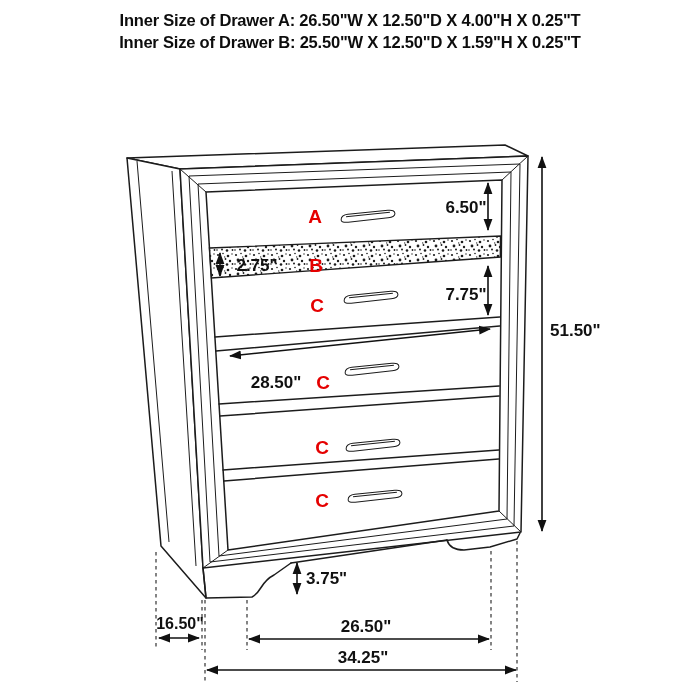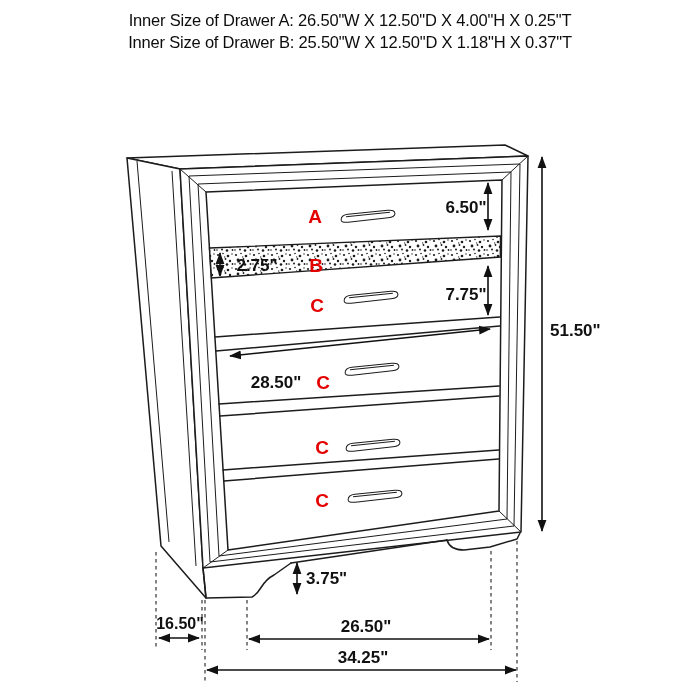--- a/index.html
+++ b/index.html
@@ -2,41 +2,41 @@
 <html><head>
 <meta charset="utf-8">
 <style>
   html,body{margin:0;padding:0;background:#fff;}
   .page{
     position:relative;width:700px;height:700px;background:#ffffff;overflow:hidden;
     font-family:"Liberation Sans", sans-serif;
   }
   .title-block{
     position:absolute;top:9px;left:0;width:700px;
-    text-align:center;font-weight:normal;font-size:16.5px;line-height:22px;
+    text-align:center;font-weight:bold;font-size:16.5px;line-height:22px;
     color:#0d0d0d;letter-spacing:-0.2px;
   }
   svg{position:absolute;top:0;left:0;}
   .ln{fill:none;stroke:#1c1c1c;stroke-width:1.5;stroke-linejoin:round;stroke-linecap:round;}
   .lnthin{fill:none;stroke:#1c1c1c;stroke-width:1;stroke-linejoin:round;}
   .face{fill:#ffffff;stroke:#1c1c1c;stroke-width:1.5;stroke-linejoin:round;}
   .dimline{fill:none;stroke:#111;stroke-width:1.6;}
   .dash{fill:none;stroke:#333;stroke-width:1.2;stroke-dasharray:3.5,3.5;}
   .dim{font:bold 16px "Liberation Sans", sans-serif;fill:#111;}
   .dimbig{font:bold 17px "Liberation Sans", sans-serif;fill:#111;}
   .drawer-label{font:bold 19px "Liberation Sans", sans-serif;}
 </style>
 </head>
 <body>
 
 <div class="page">
 
   <div class="title-block">
     <div>Inner Size of Drawer A: 26.50"W X 12.50"D X 4.00"H X 0.25"T</div>
-    <div>Inner Size of Drawer B: 25.50"W X 12.50"D X 1.18"H X 0.37"T</div>
+    <div>Inner Size of Drawer B: 25.50"W X 12.50"D X 1.59"H X 0.25"T</div>
   </div>
 
   <svg width="700" height="700" viewBox="0 0 700 700">
     <defs>
       <marker id="arr" markerUnits="userSpaceOnUse" markerWidth="12" markerHeight="10" refX="11" refY="5" orient="auto-start-reverse">
         <path d="M0,0.6 L12,5 L0,9.4 Z" fill="#111"></path>
       </marker>
       <pattern id="speck" width="18" height="14" patternUnits="userSpaceOnUse">
         <rect width="18" height="14" fill="#ffffff"></rect>
         <g fill="#1c1c1c">

